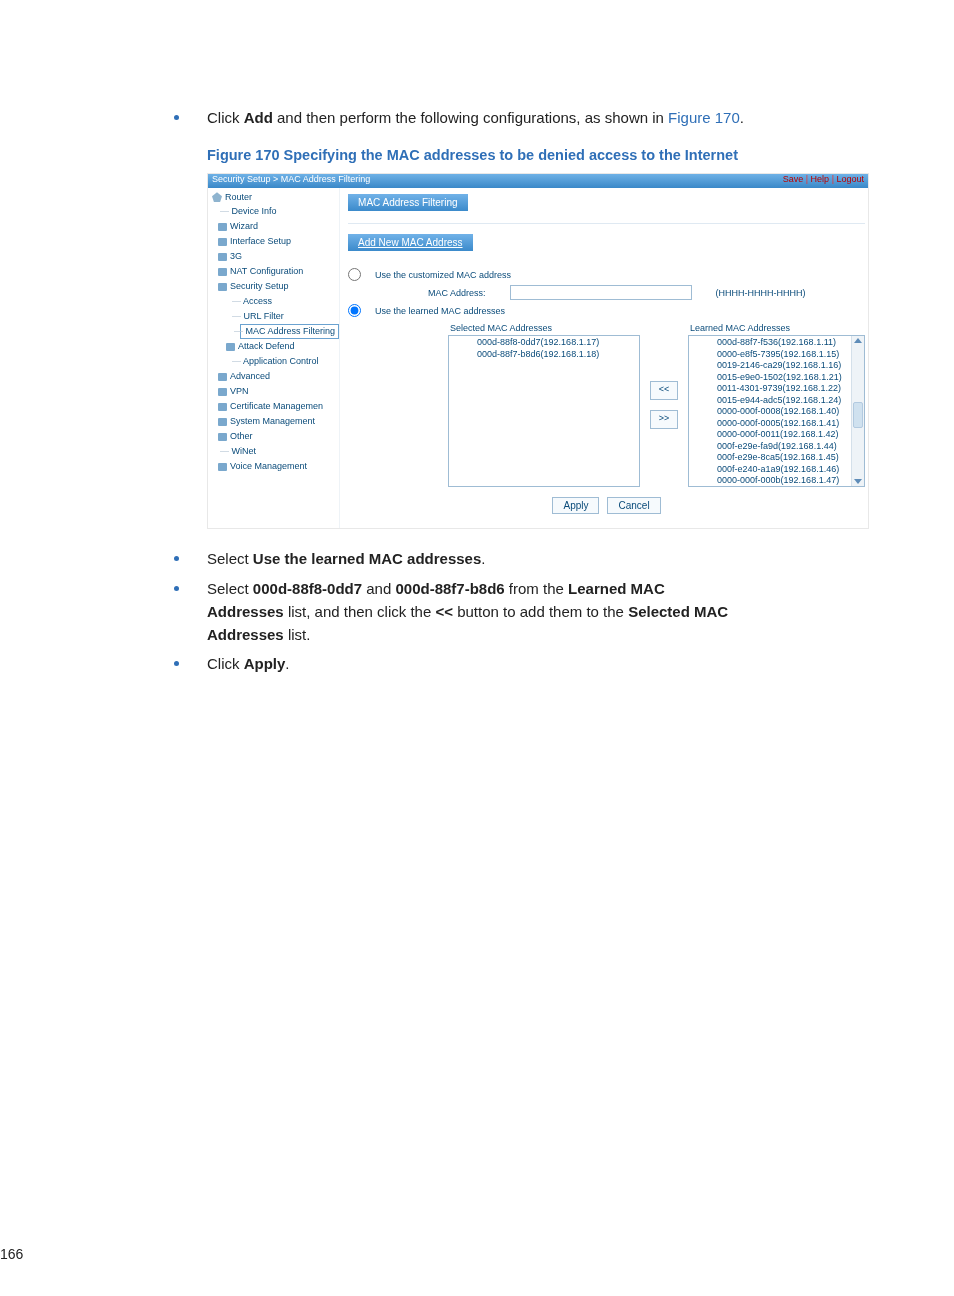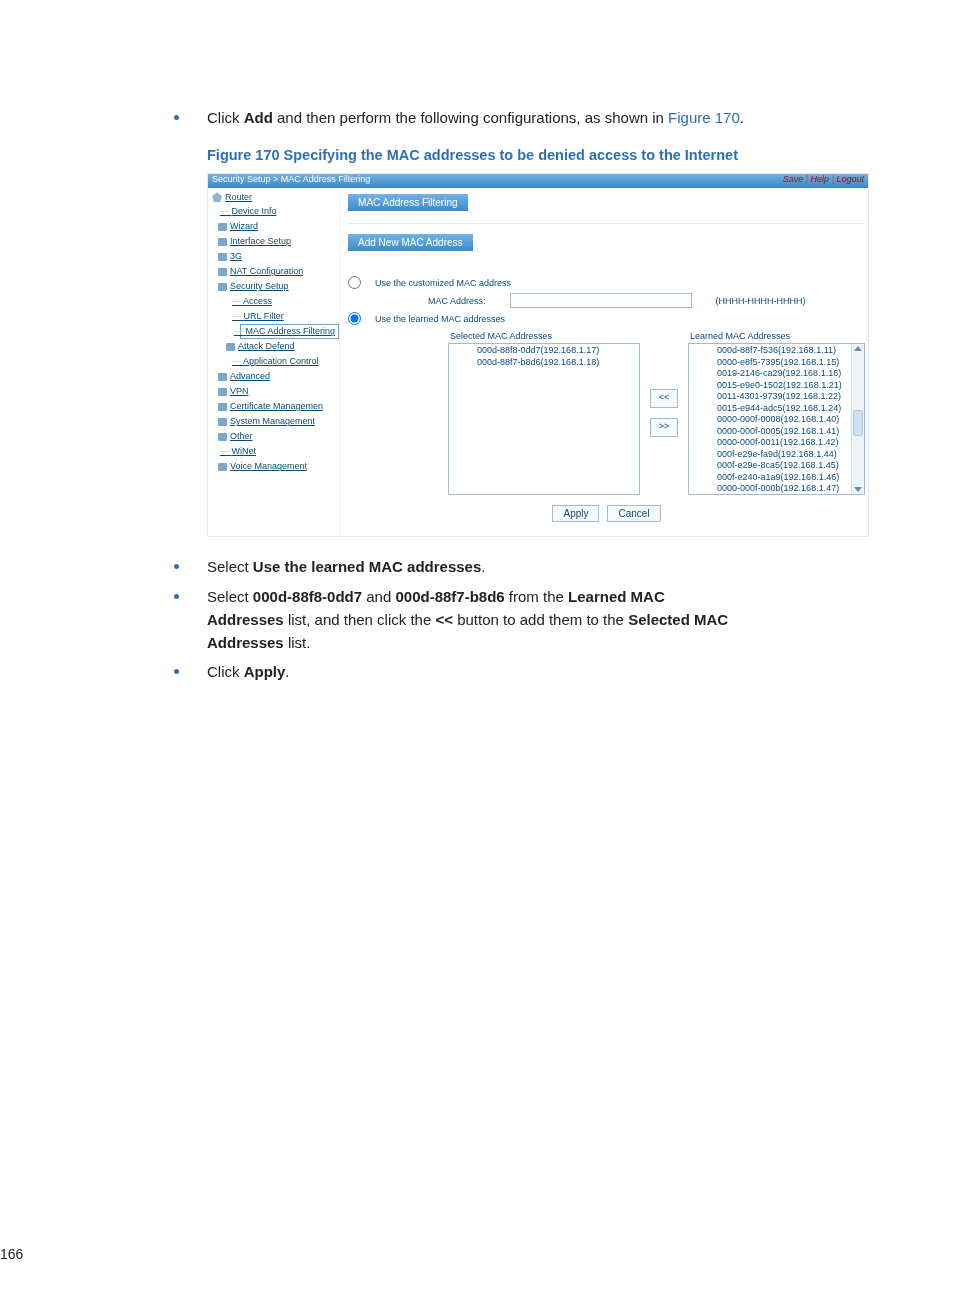--- a/index.html
+++ b/index.html
@@ -62,32 +62,31 @@
   .breadcrumb-bar {
     display: flex;
     justify-content: space-between;
     align-items: flex-start;
     height: 14px;
     background: linear-gradient(#6eb1e6, #3a88c8);
     color: #fff;
     font-size: 9px;
     padding: 0 4px;
   }
-  .breadcrumb-right { color: #e33; font-size: 9px; font-style: italic; }
+  .breadcrumb-right { color: #e33; font-size: 9px; }
   .breadcrumb-right span { color: #b00; }
 
   .ss-body {
     display: flex;
     align-items: stretch;
   }
   .nav {
     width: 135px;
     padding: 4px 0 6px 4px;
     border-right: 1px solid #eef3f7;
-    text-decoration: underline;
   }
   .nav-root {
     display: flex; align-items: center;
     margin-bottom: 2px;
   }
   .nav-root .root-icon {
     display: inline-block;
     width: 10px; height: 10px;
     margin-right: 3px;
     background: #8fb4cf;
@@ -307,21 +306,21 @@
               <div class="nav-item folder">Voice Management</div>
             </div>
         </div>
 
         <div class="main">
           <div class="section-header-row">
             <span class="section-header">MAC Address Filtering</span>
           </div>
 
           <div>
-            <span class="section-header" style="margin-bottom:22px;">Add New MAC Address</span>
+            <span class="section-header" style="margin-bottom:14px;text-decoration:underline;">Add New MAC Address</span>
           </div>
 
           <div class="radio-row">
             <input type="radio" style="">
             <span>Use the customized MAC address</span>
           </div>
 
           <div class="mac-line">
             <span>MAC Address:</span>
             <span class="mac-input"></span>

